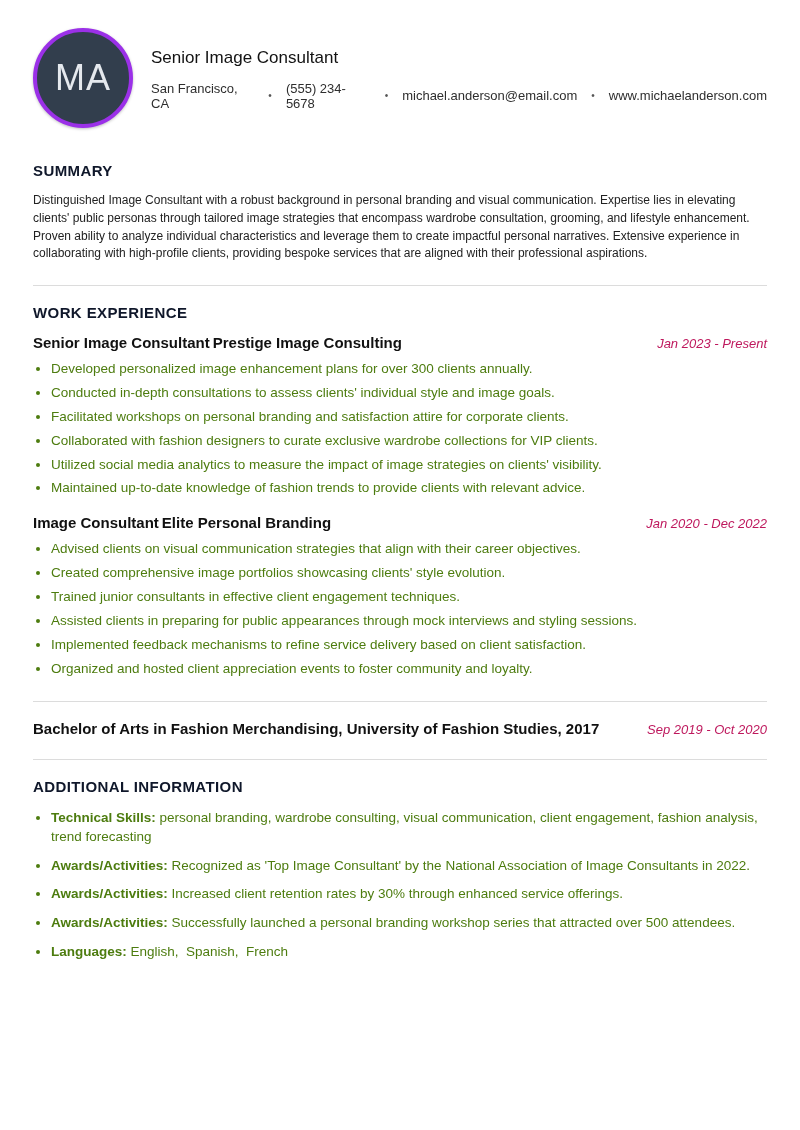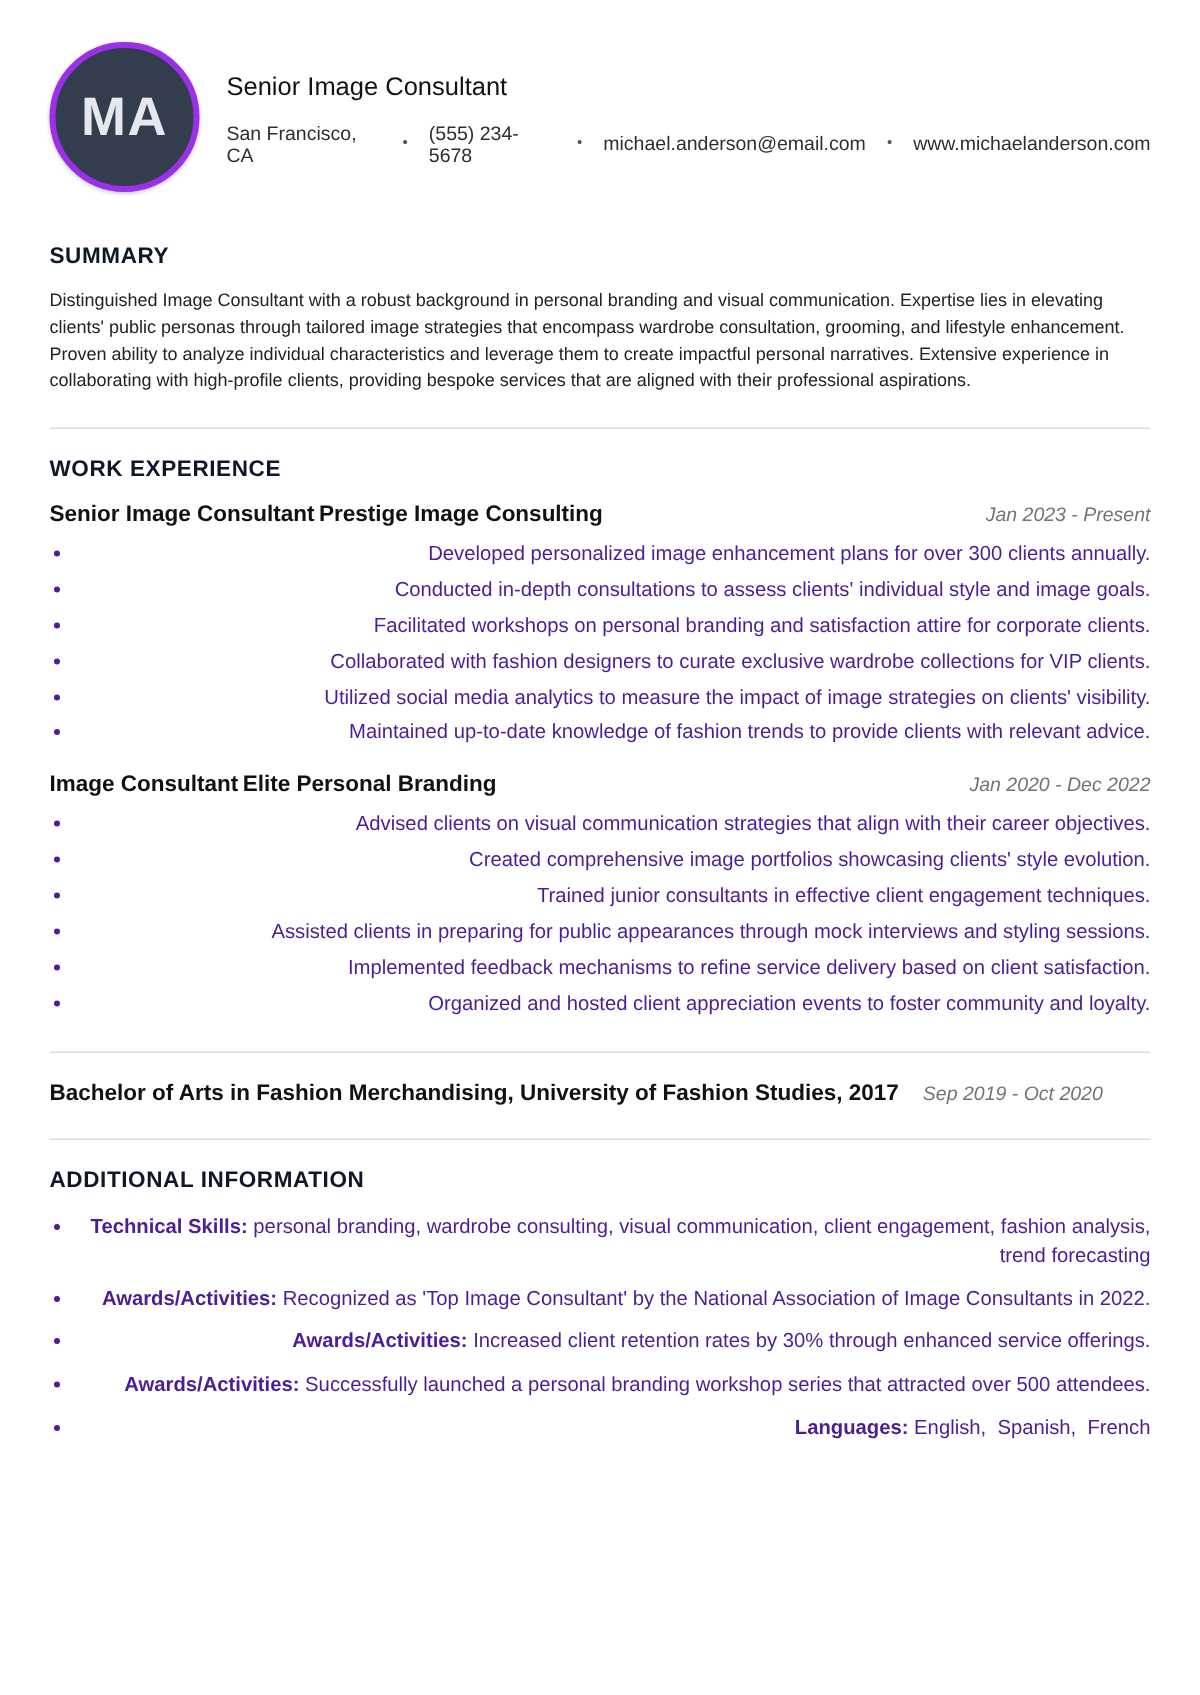--- a/index.html
+++ b/index.html
@@ -16,21 +16,21 @@
   .header { display: flex; align-items: center; gap: 18px; margin-bottom: 16px; }
   .avatar {
     width: 100px; height: 100px; border-radius: 50%;
     background: #323E4D;
     border: 4px solid #9B30E8;
     box-shadow: 0 1px 3px rgba(0,0,0,0.25);
     display: flex; align-items: center; justify-content: center;
     flex-shrink: 0;
   }
   .avatar span {
-    color: #E5E9EE; font-size: 36px; font-weight: bold; letter-spacing: 1px;
+    color: #E5E9EE; font-size: 36px; font-weight: normal; letter-spacing: 1px;
   }
   .header-info { padding-top: 2px; }
   .name {
     font-size: 31px; font-weight: 800; color: #8A2BD8;
     letter-spacing: 1px; margin-bottom: 11px;
   }
   .headline { font-size: 17px; color: #121212; margin-bottom: 13px; }
   .contact { font-size: 13px; color: #2e2e2e; display: flex; align-items: center; }
   .contact .sep { color: #555; font-size: 10px; margin: 0 14px; }
 
@@ -44,29 +44,29 @@
   .body-text { font-size: 12px; line-height: 1.48; color: #222; }
 
   
   .job { margin-bottom: 16px; }
   .job-header {
     display: flex; justify-content: space-between; align-items: baseline;
     margin-bottom: 9px;
   }
   .job-title-line { font-size: 15px; font-weight: bold; color: #111; }
   .job-title-line .company { margin-left: 3px; }
-  .dates { font-style: italic; font-size: 13px; font-weight: normal; color: #737373; white-space: nowrap; margin-left: 16px; }
+  .dates { font-style: italic; font-size: 13px; font-weight: normal; color: #be185d; white-space: nowrap; margin-left: 16px; }
 
   ul.bullets { list-style: disc; padding-left: 18px; }
   ul.bullets li {
-    font-size: 13.5px; line-height: 1.4; margin-bottom: 5px; color: #4c1d95; text-align: right;
+    font-size: 13.5px; line-height: 1.4; margin-bottom: 5px; color: #4d7c0f;
   }
 
   
-  .edu-row { display: flex; justify-content: flex-start; align-items: baseline; }
+  .edu-row { display: flex; justify-content: space-between; align-items: baseline; }
   .degree { font-size: 15px; font-weight: bold; color: #111; }
 
   
   ul.info li { margin-bottom: 9px; line-height: 1.45; }
   ul.info li .item-text { white-space: pre-wrap; }
   ul.info li.lang { margin-top: 0; }
 </style>
 </head>
 <body>
 

